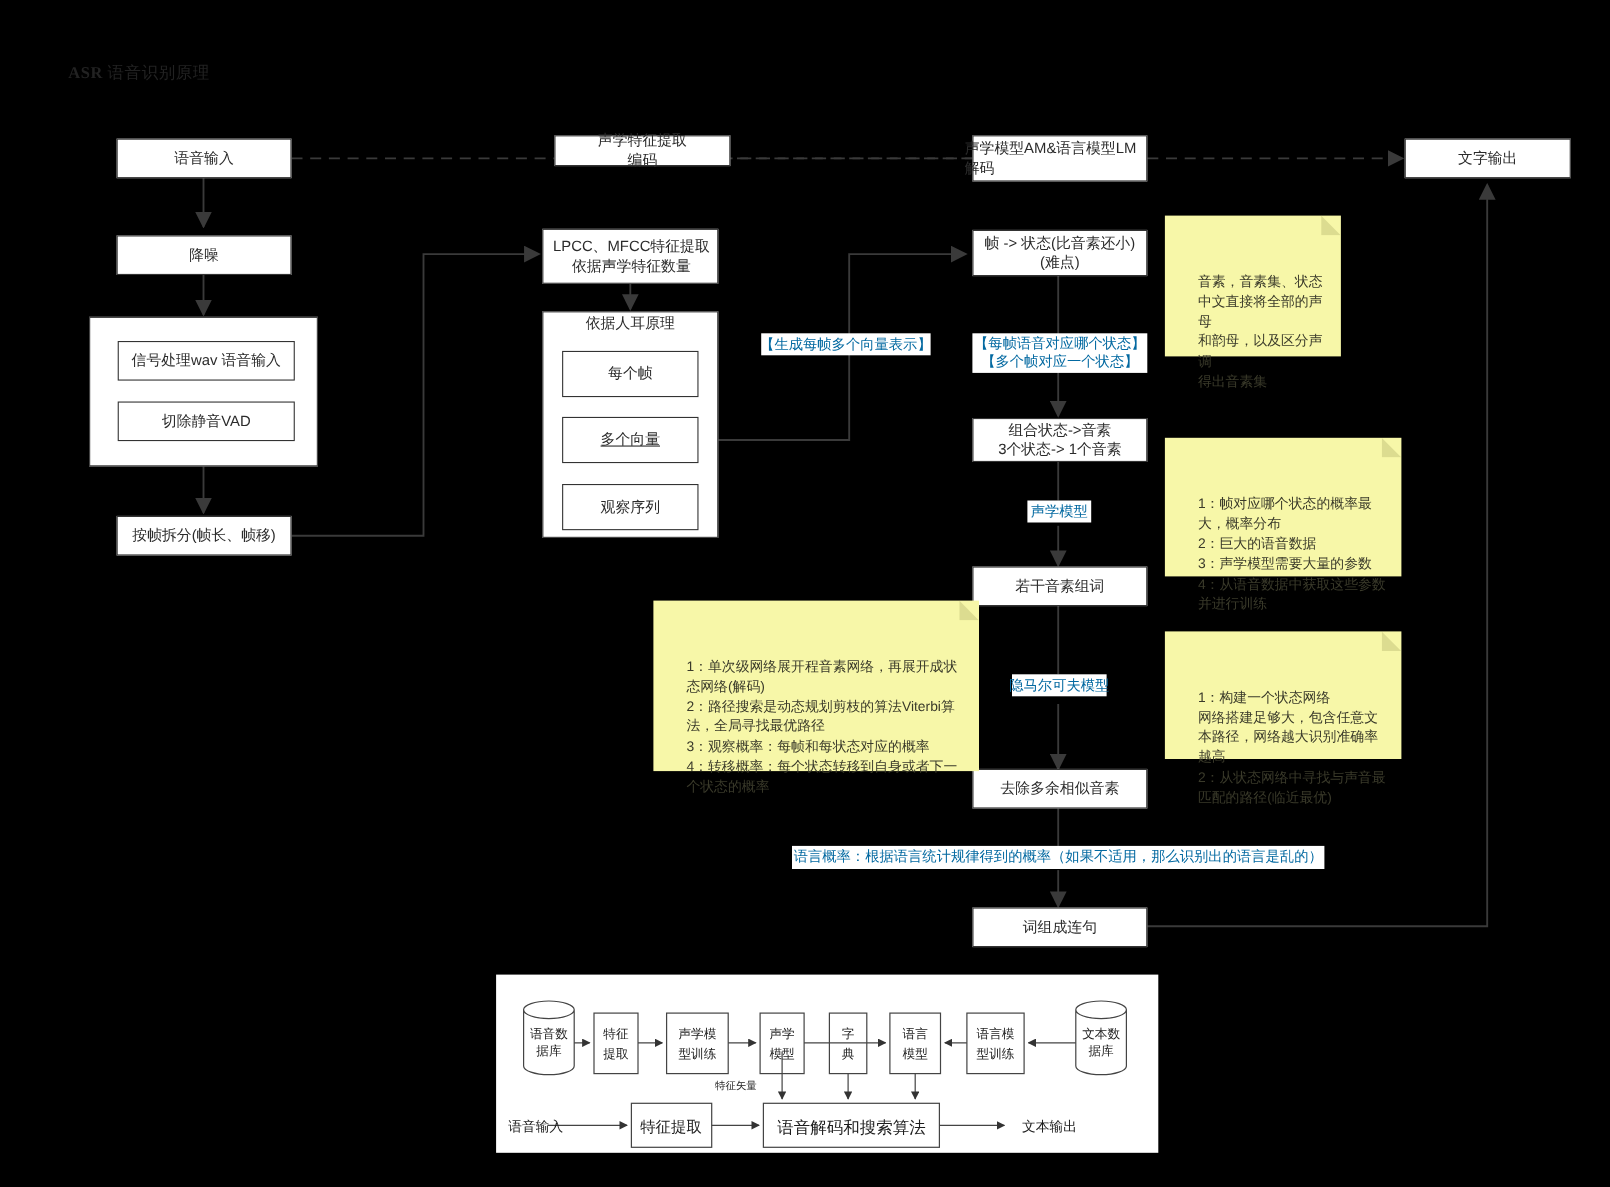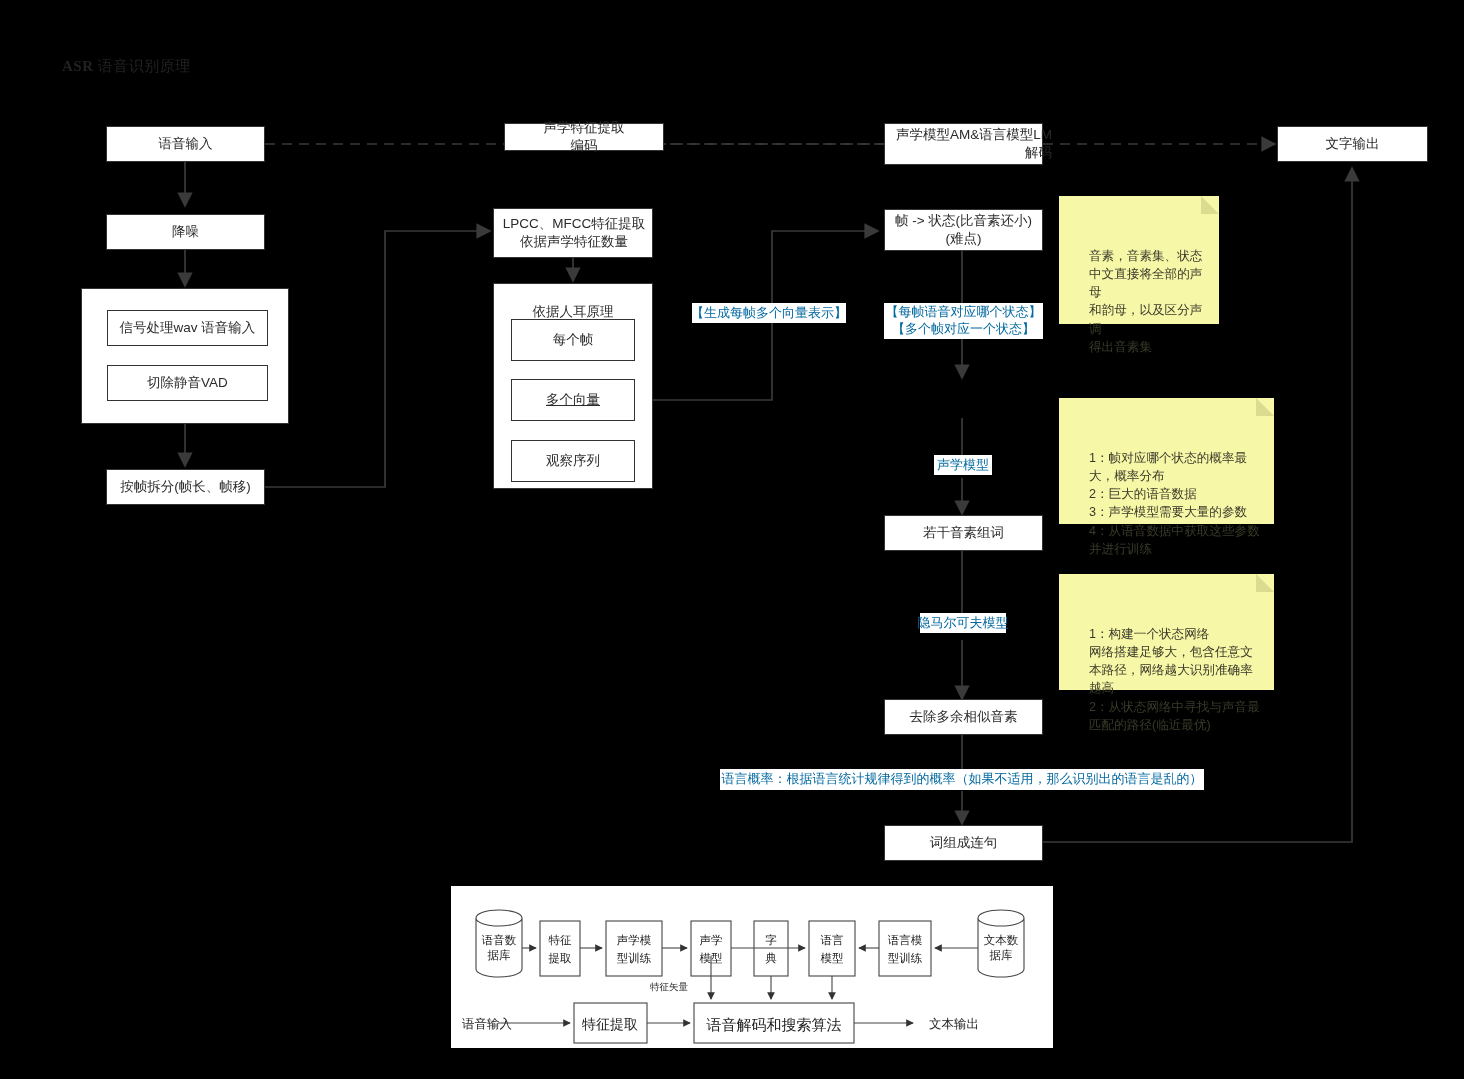--- a/index.html
+++ b/index.html
@@ -129,46 +129,50 @@
     <span class="inner ml" style="white-space:pre-line;">声学特征提取
 编码</span>
   </div>
 
   <div class="box ovf" style="left:493px;top:208px;width:160px;height:50px;">
     <span class="inner" style="white-space:pre-line;position:absolute;left:-6px;width:172px;text-align:center;">LPCC、MFCC特征提取
 依据声学特征数量</span>
   </div>
 
   <div class="box" style="left:493px;top:283px;width:160px;height:206px;align-items:flex-start;justify-content:center;">
-    <span class="inner" style="margin-top:19px;">依据人耳原理</span>
+    <span class="inner" style="margin-top:1px;">依据人耳原理</span>
   </div>
   <div class="box" style="left:511px;top:319px;width:124px;height:42px;">
     <span class="inner">每个帧</span>
   </div>
   <div class="box" style="left:511px;top:379px;width:124px;height:42px;text-decoration:underline;">
     <span class="inner">多个向量</span>
   </div>
   <div class="box" style="left:511px;top:440px;width:124px;height:42px;">
     <span class="inner">观察序列</span>
   </div>
 
   <div class="box ovf" style="left:884px;top:123px;width:159px;height:42px;">
-    <span class="inner" style="white-space:pre-line;position:absolute;left:-8px;width:175px;text-align:right;">声学模型AM&amp;语言模型LM
+    <span class="inner" style="white-space:pre-line;position:absolute;left:-8px;width:175px;text-align:left;">声学模型AM&amp;语言模型LM
 解码</span>
   </div>
 
   <div class="box" style="left:1277px;top:126px;width:151px;height:36px;">
     <span class="inner">文字输出</span>
   </div>
 
   <div class="box" style="left:884px;top:209px;width:159px;height:42px;">
     <span class="inner" style="white-space:pre-line;">帧 -&gt; 状态(比音素还小)
 (难点)</span>
   </div>
 
+  <div class="box" style="left:884px;top:380px;width:159px;height:40px;">
+    <span class="inner" style="white-space:pre-line;">组合状态-&gt;音素
+3个状态-&gt; 1个音素</span>
+  </div>
 
   <div class="box" style="left:884px;top:515px;width:159px;height:36px;">
     <span class="inner">若干音素组词</span>
   </div>
 
   <div class="box" style="left:884px;top:699px;width:159px;height:36px;">
     <span class="inner">去除多余相似音素</span>
   </div>
 
   <div class="box" style="left:884px;top:825px;width:159px;height:36px;">
@@ -197,20 +201,27 @@
   </div>
 
   <div class="note" style="left:1059px;top:196px;width:160px;height:128px;">
     <span class="fold2"></span>
     <span>音素，音素集、状态
 中文直接将全部的声母
 和韵母，以及区分声调
 得出音素集</span>
   </div>
 
+  <div class="note" style="left:594px;top:546px;width:296px;height:155px;">
+    <span class="fold2"></span>
+    <span>1：单次级网络展开程音素网络，再展开成状态网络(解码)
+2：路径搜索是动态规划剪枝的算法Viterbi算法，全局寻找最优路径
+3：观察概率：每帧和每状态对应的概率
+4：转移概率：每个状态转移到自身或者下一个状态的概率</span>
+  </div>
 
   <div class="note" style="left:1059px;top:398px;width:215px;height:126px;">
     <span class="fold2"></span>
     <span>1：帧对应哪个状态的概率最大，概率分布
 2：巨大的语音数据
 3：声学模型需要大量的参数
 4：从语音数据中获取这些参数并进行训练</span>
   </div>
 
   <div class="note" style="left:1059px;top:574px;width:215px;height:116px;">

